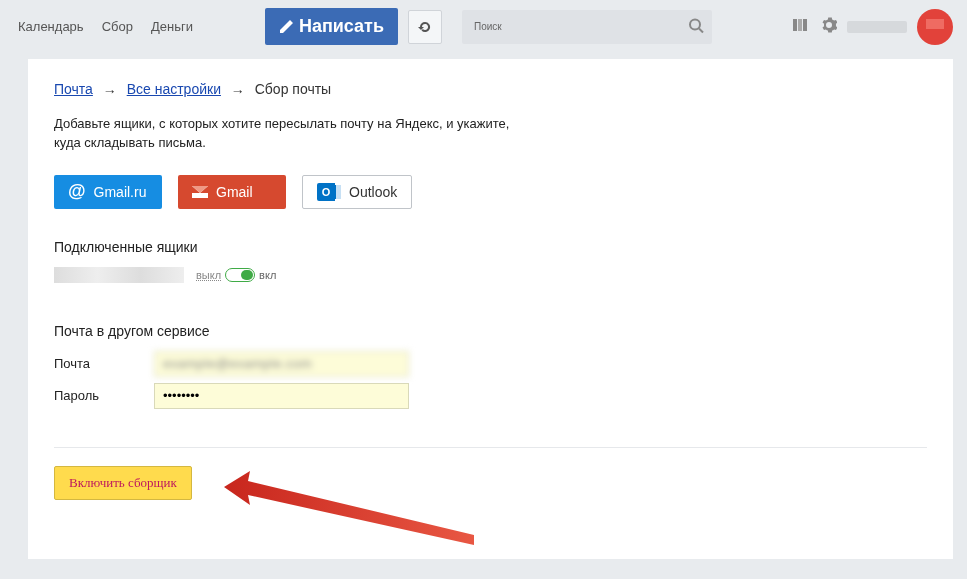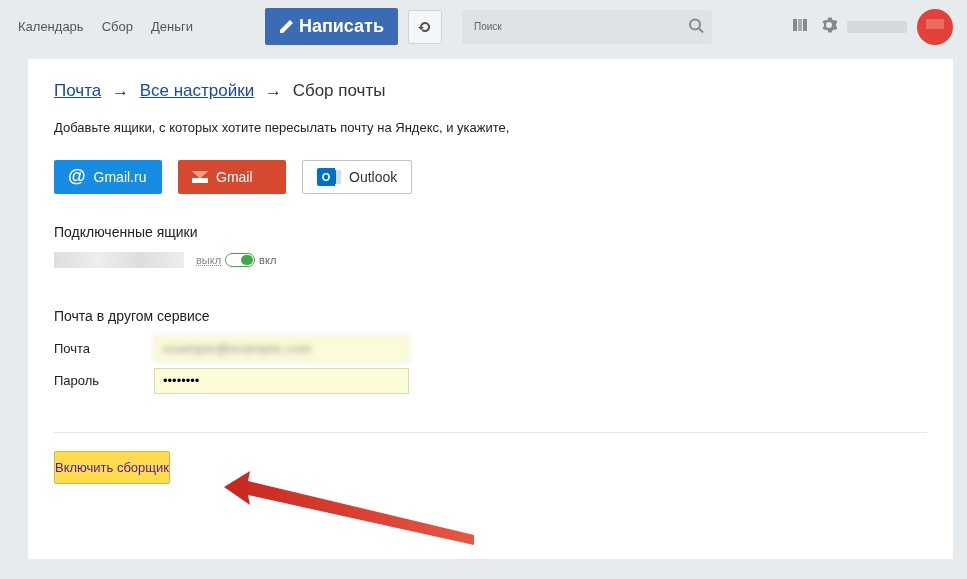--- a/index.html
+++ b/index.html
@@ -107,21 +107,21 @@
       background: #ef6b62;
     }
     .panel {
       background: #fff;
       margin: 6px 14px 14px 28px;
       padding: 22px 26px 28px 26px;
       min-height: 500px;
       position: relative;
     }
     .breadcrumb {
-      font-size: 17px;
+      font-size: 14px;
       margin-bottom: 18px;
       color: #333;
     }
     .breadcrumb a {
       color: #1948b0;
     }
     .breadcrumb .sep {
       margin: 0 6px;
       color: #333;
     }
@@ -236,25 +236,26 @@
       letter-spacing: 0.5px;
     }
     .divider {
       border: none;
       border-top: 1px solid #e6e8eb;
       margin: 38px 0 18px 0;
     }
     .submit-btn {
       background: #ffdb4d;
       border: 1px solid #d4b740;
-      padding: 8px 0;
-      font-size: 13px;
-      color: #4c1d95;
-      cursor: pointer;
-      border-radius: 2px;
+      padding: 8px 14px;
+      font-size: 13px;
+      color: #be185d;
+      cursor: pointer;
+      border-radius: 2px;
+      font-family: Liberation Serif, serif;
     }
     .arrow-svg {
       position: absolute;
       left: 196px;
       bottom: 12px;
       pointer-events: none;
     }
     .gmail-m {
       display:inline-block;
       width:16px;height:12px;background:#fff;position:relative;
@@ -327,20 +328,21 @@
   <div class="breadcrumb">
     <a href="#">Почта</a>
     <span class="sep">→</span>
     <a href="#">Все настройки</a>
     <span class="sep">→</span>
     <span>Сбор почты</span>
   </div>
 
   <p class="desc">
     <span>Добавьте ящики, с которых хотите пересылать почту на Яндекс, и укажите,</span><br>
+    <span>куда складывать письма.</span>
   </p>
 
   <div class="providers">
     <button class="prov-btn prov-mailru">
       <span style="font-size:18px;font-weight:bold">@</span>
       <span>Gmail.ru</span>
     </button>
     <button class="prov-btn prov-gmail">
       <span class="gmail-m"></span>
       <span>Gmail</span>

